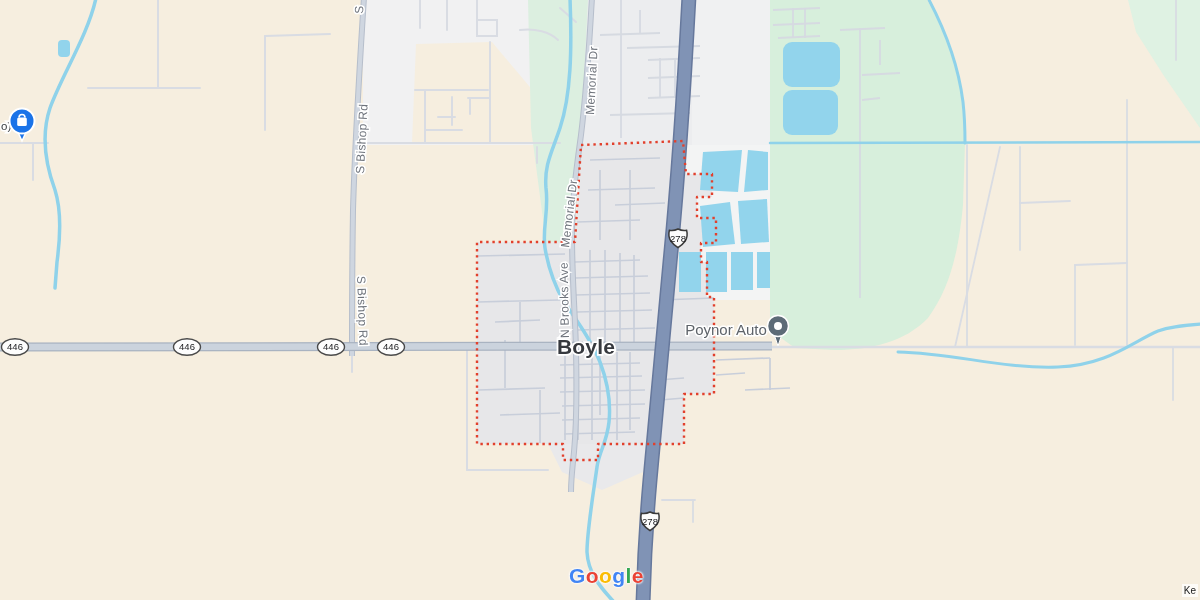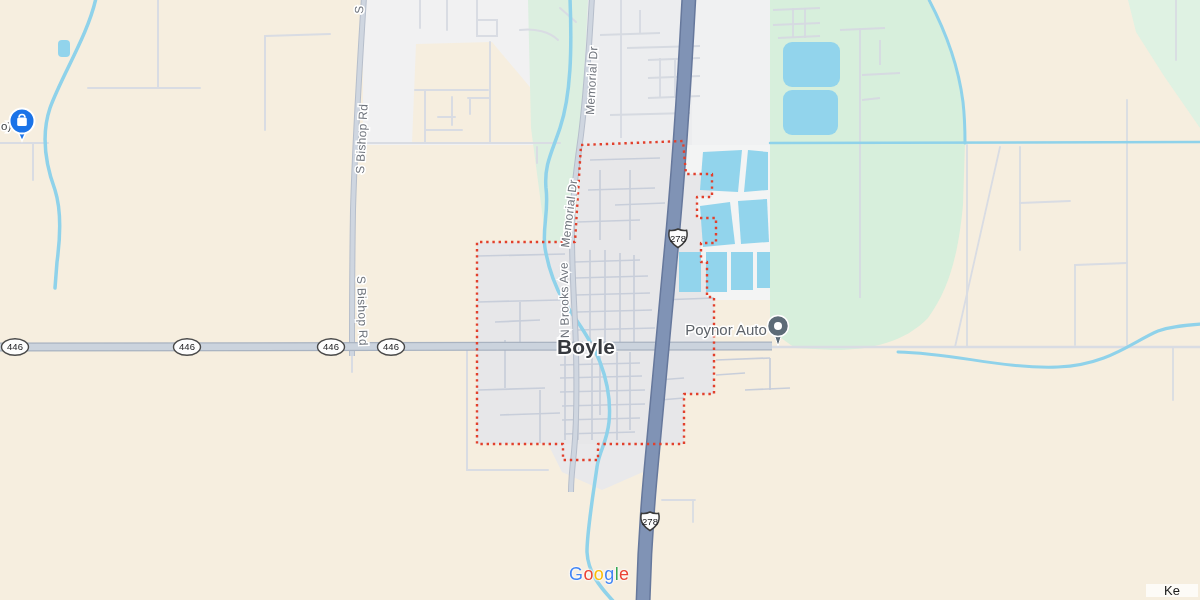--- a/index.html
+++ b/index.html
@@ -5,30 +5,30 @@
   html,body{margin:0;padding:0;background:#fff;font-family:"Liberation Sans",sans-serif;}
   .map-viewport{width:1200px;height:600px;position:relative;overflow:hidden;background:#F6EEDF;}
   .map-viewport svg{position:absolute;left:0;top:0;display:block;}
   
   .rlabel{font-family:"Liberation Sans",sans-serif;font-size:12px;fill:#6F747C;stroke:#ffffff;stroke-width:3px;paint-order:stroke;letter-spacing:.3px;}
   .town-label{font-family:"Liberation Sans",sans-serif;font-size:21px;font-weight:bold;fill:#36393E;stroke:#ffffff;stroke-width:3.5px;paint-order:stroke;letter-spacing:.2px;}
   .poi-label{font-family:"Liberation Sans",sans-serif;font-size:15px;fill:#5E6369;stroke:#ffffff;stroke-width:3px;paint-order:stroke;}
   .shield-txt{font-family:"Liberation Sans",sans-serif;font-size:9.5px;fill:#202124;text-anchor:middle;}
   .partial-label{font-family:"Liberation Sans",sans-serif;font-size:11.5px;fill:#3C4043;stroke:#ffffff;stroke-width:3px;paint-order:stroke;}
   
-  .glogo{position:absolute;left:569px;top:564px;font-size:18px;font-weight:normal;letter-spacing:.4px;
+  .glogo{position:absolute;left:569px;top:564px;font-size:21px;font-weight:bold;letter-spacing:.4px;
          text-shadow:0 0 2px #fff,0 0 2px #fff,0 0 3px #fff;cursor:pointer;user-select:none;}
   .glogo span:nth-child(1){color:#4285F4;}
   .glogo span:nth-child(2){color:#EA4335;}
   .glogo span:nth-child(3){color:#FBBC05;}
   .glogo span:nth-child(4){color:#4285F4;}
   .glogo span:nth-child(5){color:#34A853;}
   .glogo span:nth-child(6){color:#EA4335;}
-  .kbd-partial{position:absolute;right:2px;top:584px;font-size:13px;color:#1a1a1a;background:rgba(255,255,255,.75);
-               padding:0 18px;line-height:13px;cursor:pointer;}
+  .kbd-partial{position:absolute;right:2px;top:584px;font-size:10px;color:#1a1a1a;background:rgba(255,255,255,.75);
+               padding:0 2px;line-height:13px;cursor:pointer;}
 </style>
 </head>
 <body>
 
 <div class="map-viewport">
 <svg width="1200" height="600" viewBox="0 0 1200 600" xmlns="http://www.w3.org/2000/svg">
 
   <rect x="0" y="0" width="1200" height="600" fill="#F6EEDF"></rect>
 
   <g>

